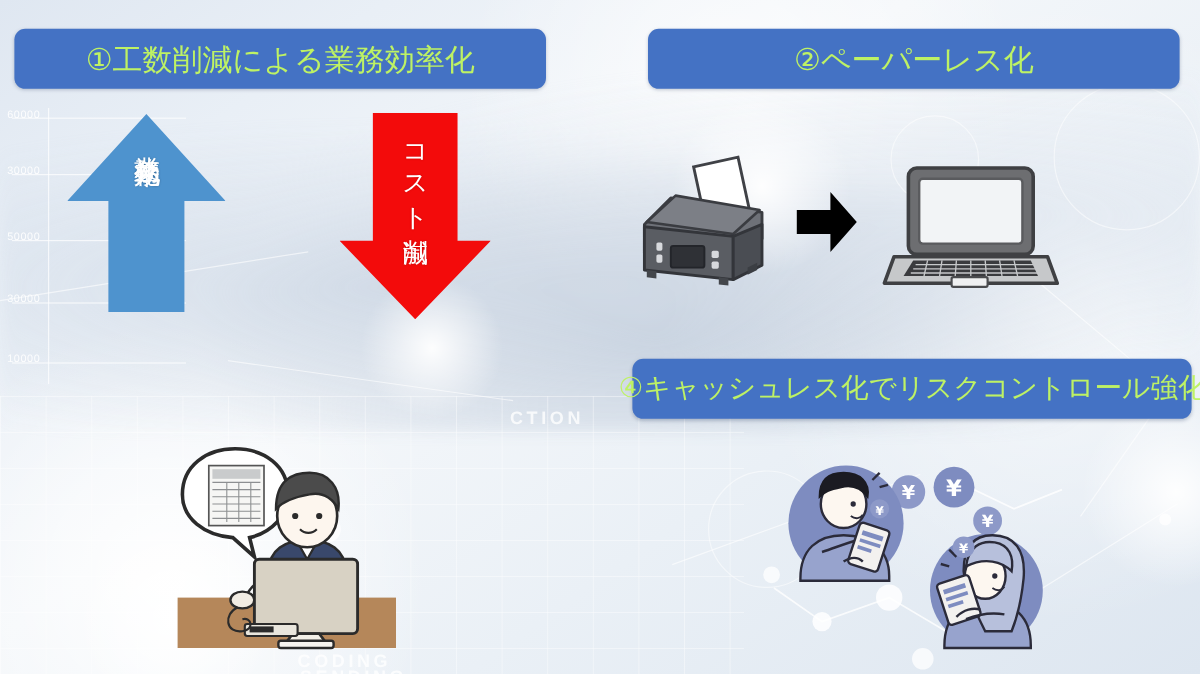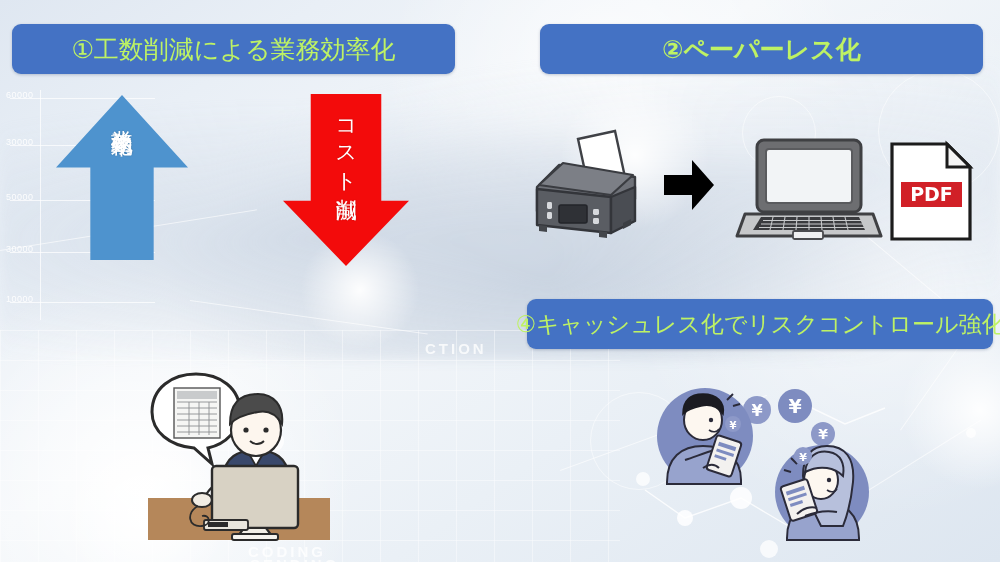--- a/index.html
+++ b/index.html
@@ -41,21 +41,21 @@
     background:radial-gradient(circle,rgba(255,255,255,.95) 0%,rgba(255,255,255,0) 70%);}
   .bg-hex{position:absolute;border:1px solid rgba(255,255,255,.5);border-radius:50%;}
 
   
   .pill{position:absolute;border-radius:9px;background:#4472C4;
     display:flex;align-items:center;justify-content:center;
     box-shadow:0 1px 3px rgba(30,50,90,.25);}
   .pill span{color:#bef264;font-size:25px;line-height:1;white-space:nowrap;
     font-family:"DejaVu Sans","Liberation Sans",sans-serif;}
   #pill1{left:12px;top:24px;width:443px;height:50px;}
-  #pill2{left:540px;top:24px;width:443px;height:50px;font-weight:bold;}
+  #pill2{left:540px;top:24px;width:443px;height:50px;}
   #pill3{left:12px;top:299px;width:443px;height:50px;}
   #pill4{left:527px;top:299px;width:466px;height:50px;}
   #pill4 span{font-size:23px;}
 
   
   .vtext{writing-mode:vertical-rl;text-orientation:upright;
     color:#fff;font-size:22px;line-height:1.06;letter-spacing:1px;
     font-family:"DejaVu Sans","Liberation Sans",sans-serif;
     text-shadow:0 0 2px rgba(0,0,0,.18);}
   #arrow-up{position:absolute;left:56px;top:95px;width:132px;height:165px;}
@@ -201,28 +201,20 @@
         <line x1="62" y1="79" x2="61" y2="92"></line>
         <line x1="74" y1="79" x2="74" y2="92"></line>
         <line x1="86" y1="79" x2="87" y2="92"></line>
         <line x1="98" y1="79" x2="100" y2="92"></line>
         <line x1="110" y1="79" x2="113" y2="92"></line>
       </g>
       <rect x="58" y="93" width="30" height="8" rx="1.5" fill="#eff0f1" stroke="#4a4b4e" stroke-width="1.8"></rect>
     </svg>
   </div>
 
-  <div id="pdf">
-    <svg viewBox="0 0 84 101" width="84" height="101">
-      <path d="M3 3 L58 3 L81 26 L81 98 L3 98 Z" fill="#ffffff" stroke="#1c1c1c" stroke-width="3.2" stroke-linejoin="miter"></path>
-      <path d="M58 3 L58 26 L81 26 Z" fill="#f4f4f4" stroke="#1c1c1c" stroke-width="3"></path>
-      <rect x="12" y="41" width="61" height="25" fill="#D12027"></rect>
-      <text x="42.5" y="60" font-family="DejaVu Sans, Liberation Sans, sans-serif" font-size="19" font-weight="bold" fill="#ffffff" text-anchor="middle">PDF</text>
-    </svg>
-  </div>
 
 
   <div id="telework">
     <svg viewBox="0 0 195 178" width="195" height="178">
 
       <rect x="8" y="130" width="182" height="42" fill="#B5875A"></rect>
 
       <path d="M12 44 C12 20 32 6 56 6 C80 6 100 20 100 44 C100 62 86 76 68 80 L72 96 L54 80 C30 78 12 64 12 44 Z" fill="#ffffff" stroke="#2b2b2b" stroke-width="3"></path>
 
       <rect x="34" y="20" width="46" height="50" fill="#f6f6f4" stroke="#555" stroke-width="1.4"></rect>

